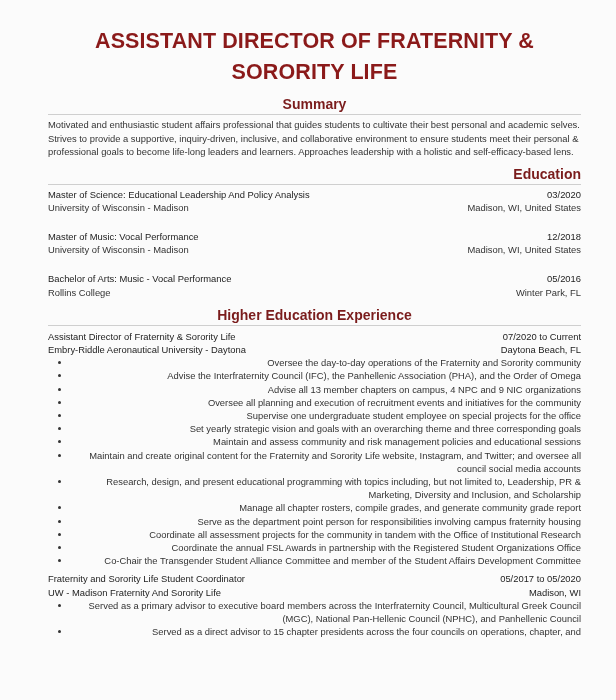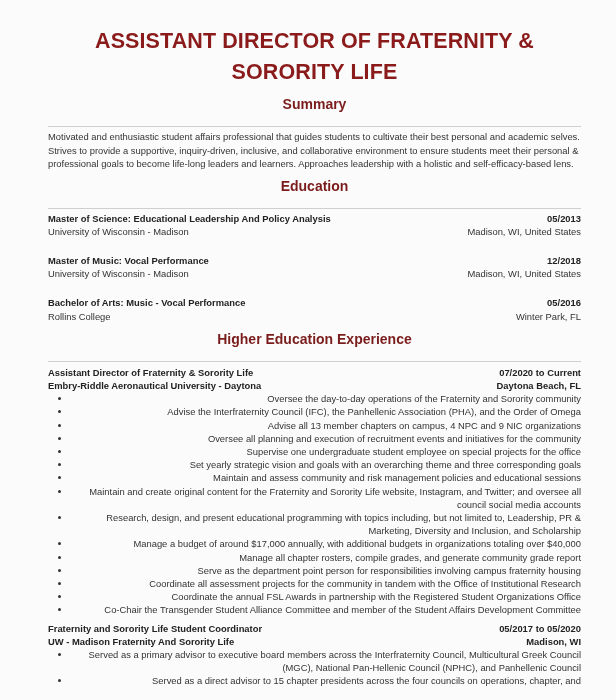--- a/index.html
+++ b/index.html
@@ -19,37 +19,37 @@
     line-height: 31px;
     margin: 0;
     padding-top: 26px;
     letter-spacing: 0.1px;
   }
   .section-head {
     text-align: center;
     color: #7a1c1c;
     font-size: 14px;
     font-weight: bold;
-    padding-bottom: 14px;
+    padding-bottom: 2px;
     border-bottom: 1px solid #cfcfcf;
     margin: 0;
   }
   .section-head.summary { margin-top: 8px; }
-  .section-head.education { margin-top: 7px; }
+  .section-head.education { margin-top: 7px; text-align: right; }
   .section-head.exp { margin-top: 8px; }
   .summary-text {
     font-size: 9.4px;
     line-height: 13.5px;
     margin: 3px 0 0 0;
     color: #333;
   }
   .edu-item { margin-top: 3px; }
   .edu-item + .edu-item { margin-top: 16px; }
   .row { display: flex; justify-content: space-between; font-size: 9.4px; line-height: 13.2px; }
-  .bold { font-weight: bold; color: #222; }
+  .bold { font-weight: normal; color: #222; }
   .reg { color: #333; }
   .job { margin-top: 4px; }
   .job + .job { margin-top: 5px; }
   ul.bullets {
     margin: 0; padding: 0 0 0 30px;
     list-style: none;
     text-align: right;
   }
   ul.bullets li {
     font-size: 9.4px;
@@ -73,21 +73,21 @@
   <h1 class="title">ASSISTANT DIRECTOR OF FRATERNITY &amp; SORORITY LIFE</h1>
 
   <h2 class="section-head summary">Summary</h2>
   <p class="summary-text">Motivated and enthusiastic student affairs professional that guides students to cultivate their best personal and academic selves. Strives to provide a supportive, inquiry-driven, inclusive, and collaborative environment to ensure students meet their personal &amp; professional goals to become life-long leaders and learners. Approaches leadership with a holistic and self-efficacy-based lens.</p>
 
   <h2 class="section-head education">Education</h2>
   <div>
     <div class="edu-item">
       <div class="row">
           <span class="bold">Master of Science: Educational Leadership And Policy Analysis</span>
-          <span class="bold">05/2013</span>
+          <span class="bold">03/2020</span>
         </div>
       <div class="row">
           <span class="reg">University of Wisconsin - Madison</span>
           <span class="reg">Madison, WI, United States</span>
         </div>
     </div>
     <div class="edu-item">
       <div class="row">
           <span class="bold">Master of Music: Vocal Performance</span>
           <span class="bold">12/2018</span>
@@ -123,21 +123,20 @@
         <ul class="bullets">
           <li>Oversee the day-to-day operations of the Fraternity and Sorority community</li>
           <li>Advise the Interfraternity Council (IFC), the Panhellenic Association (PHA), and the Order of Omega</li>
           <li>Advise all 13 member chapters on campus, 4 NPC and 9 NIC organizations</li>
           <li>Oversee all planning and execution of recruitment events and initiatives for the community</li>
           <li>Supervise one undergraduate student employee on special projects for the office</li>
           <li>Set yearly strategic vision and goals with an overarching theme and three corresponding goals</li>
           <li>Maintain and assess community and risk management policies and educational sessions</li>
           <li>Maintain and create original content for the Fraternity and Sorority Life website, Instagram, and Twitter; and oversee all council social media accounts</li>
           <li>Research, design, and present educational programming with topics including, but not limited to, Leadership, PR &amp; Marketing, Diversity and Inclusion, and Scholarship</li>
-          <li>Manage a budget of around $17,000 annually, with additional budgets in organizations totaling over $40,000</li>
           <li>Manage all chapter rosters, compile grades, and generate community grade report</li>
           <li>Serve as the department point person for responsibilities involving campus fraternity housing</li>
           <li>Coordinate all assessment projects for the community in tandem with the Office of Institutional Research</li>
           <li>Coordinate the annual FSL Awards in partnership with the Registered Student Organizations Office</li>
           <li>Co-Chair the Transgender Student Alliance Committee and member of the Student Affairs Development Committee</li>
         </ul>
       </div>
       <div class="job">
         <div class="row">
           <span class="bold">Fraternity and Sorority Life Student Coordinator</span>

